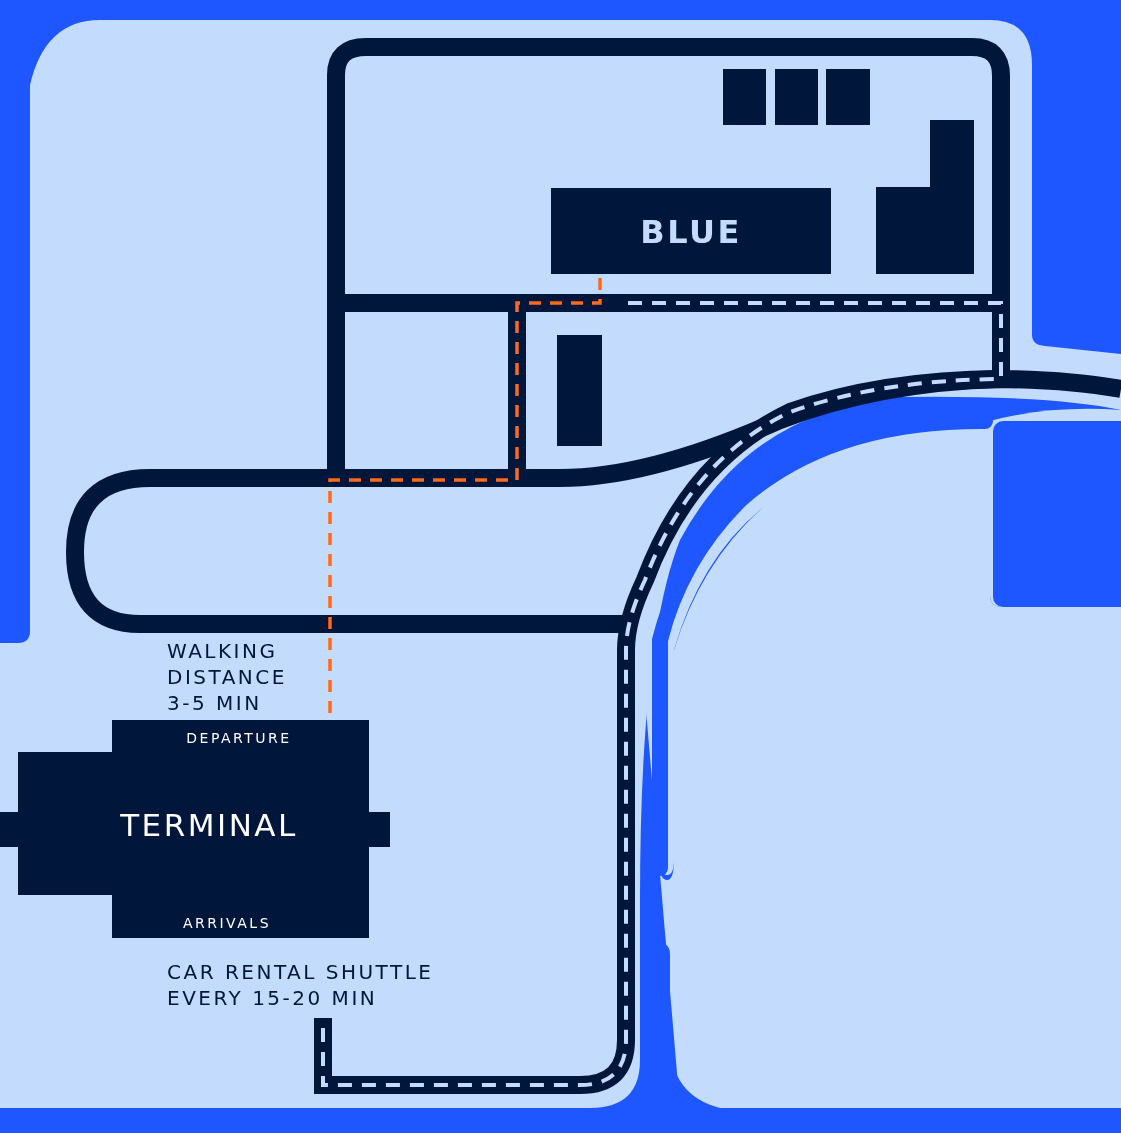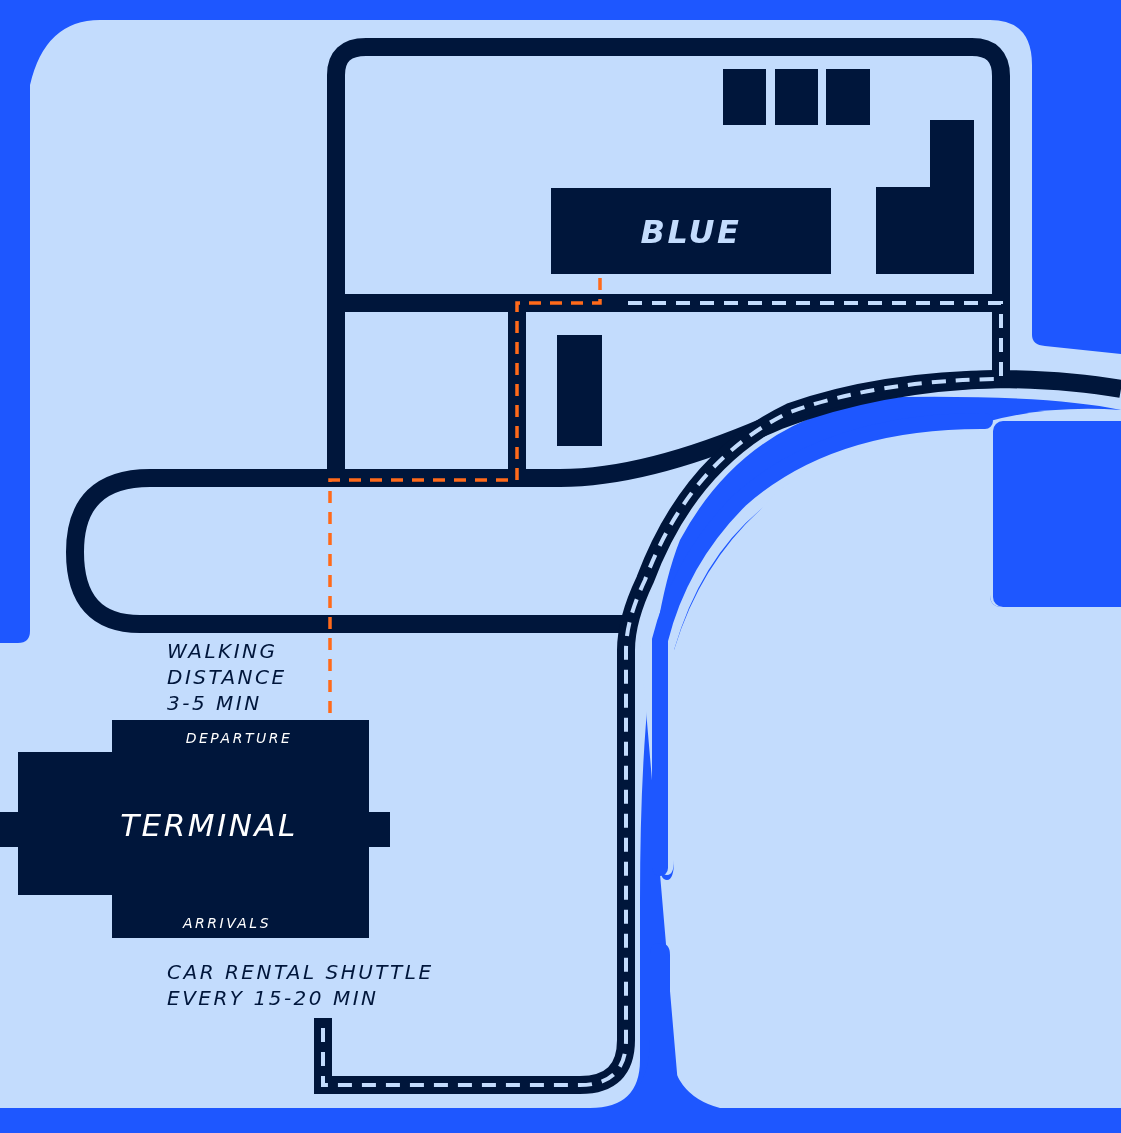--- a/index.html
+++ b/index.html
@@ -1,16 +1,16 @@
 <!DOCTYPE html>
 <html><head>
 <meta charset="utf-8">
 <style>
   html, body { margin: 0; padding: 0; background: #1e57ff; }
-  #map { position: relative; width: 1121px; height: 1133px; overflow: hidden; font-style: italic; }
+  #map { position: relative; width: 1121px; height: 1133px; overflow: hidden; }
   svg { display: block; }
   .lbl { font-family: "DejaVu Sans", sans-serif; letter-spacing: 2.5px; }
 </style>
 </head>
 <body>
 
 <div id="map">
 <svg width="1121" height="1133" viewBox="0 0 1121 1133" xmlns="http://www.w3.org/2000/svg">
 
   <rect x="0" y="0" width="1121" height="1133" fill="#1e57ff"></rect>

